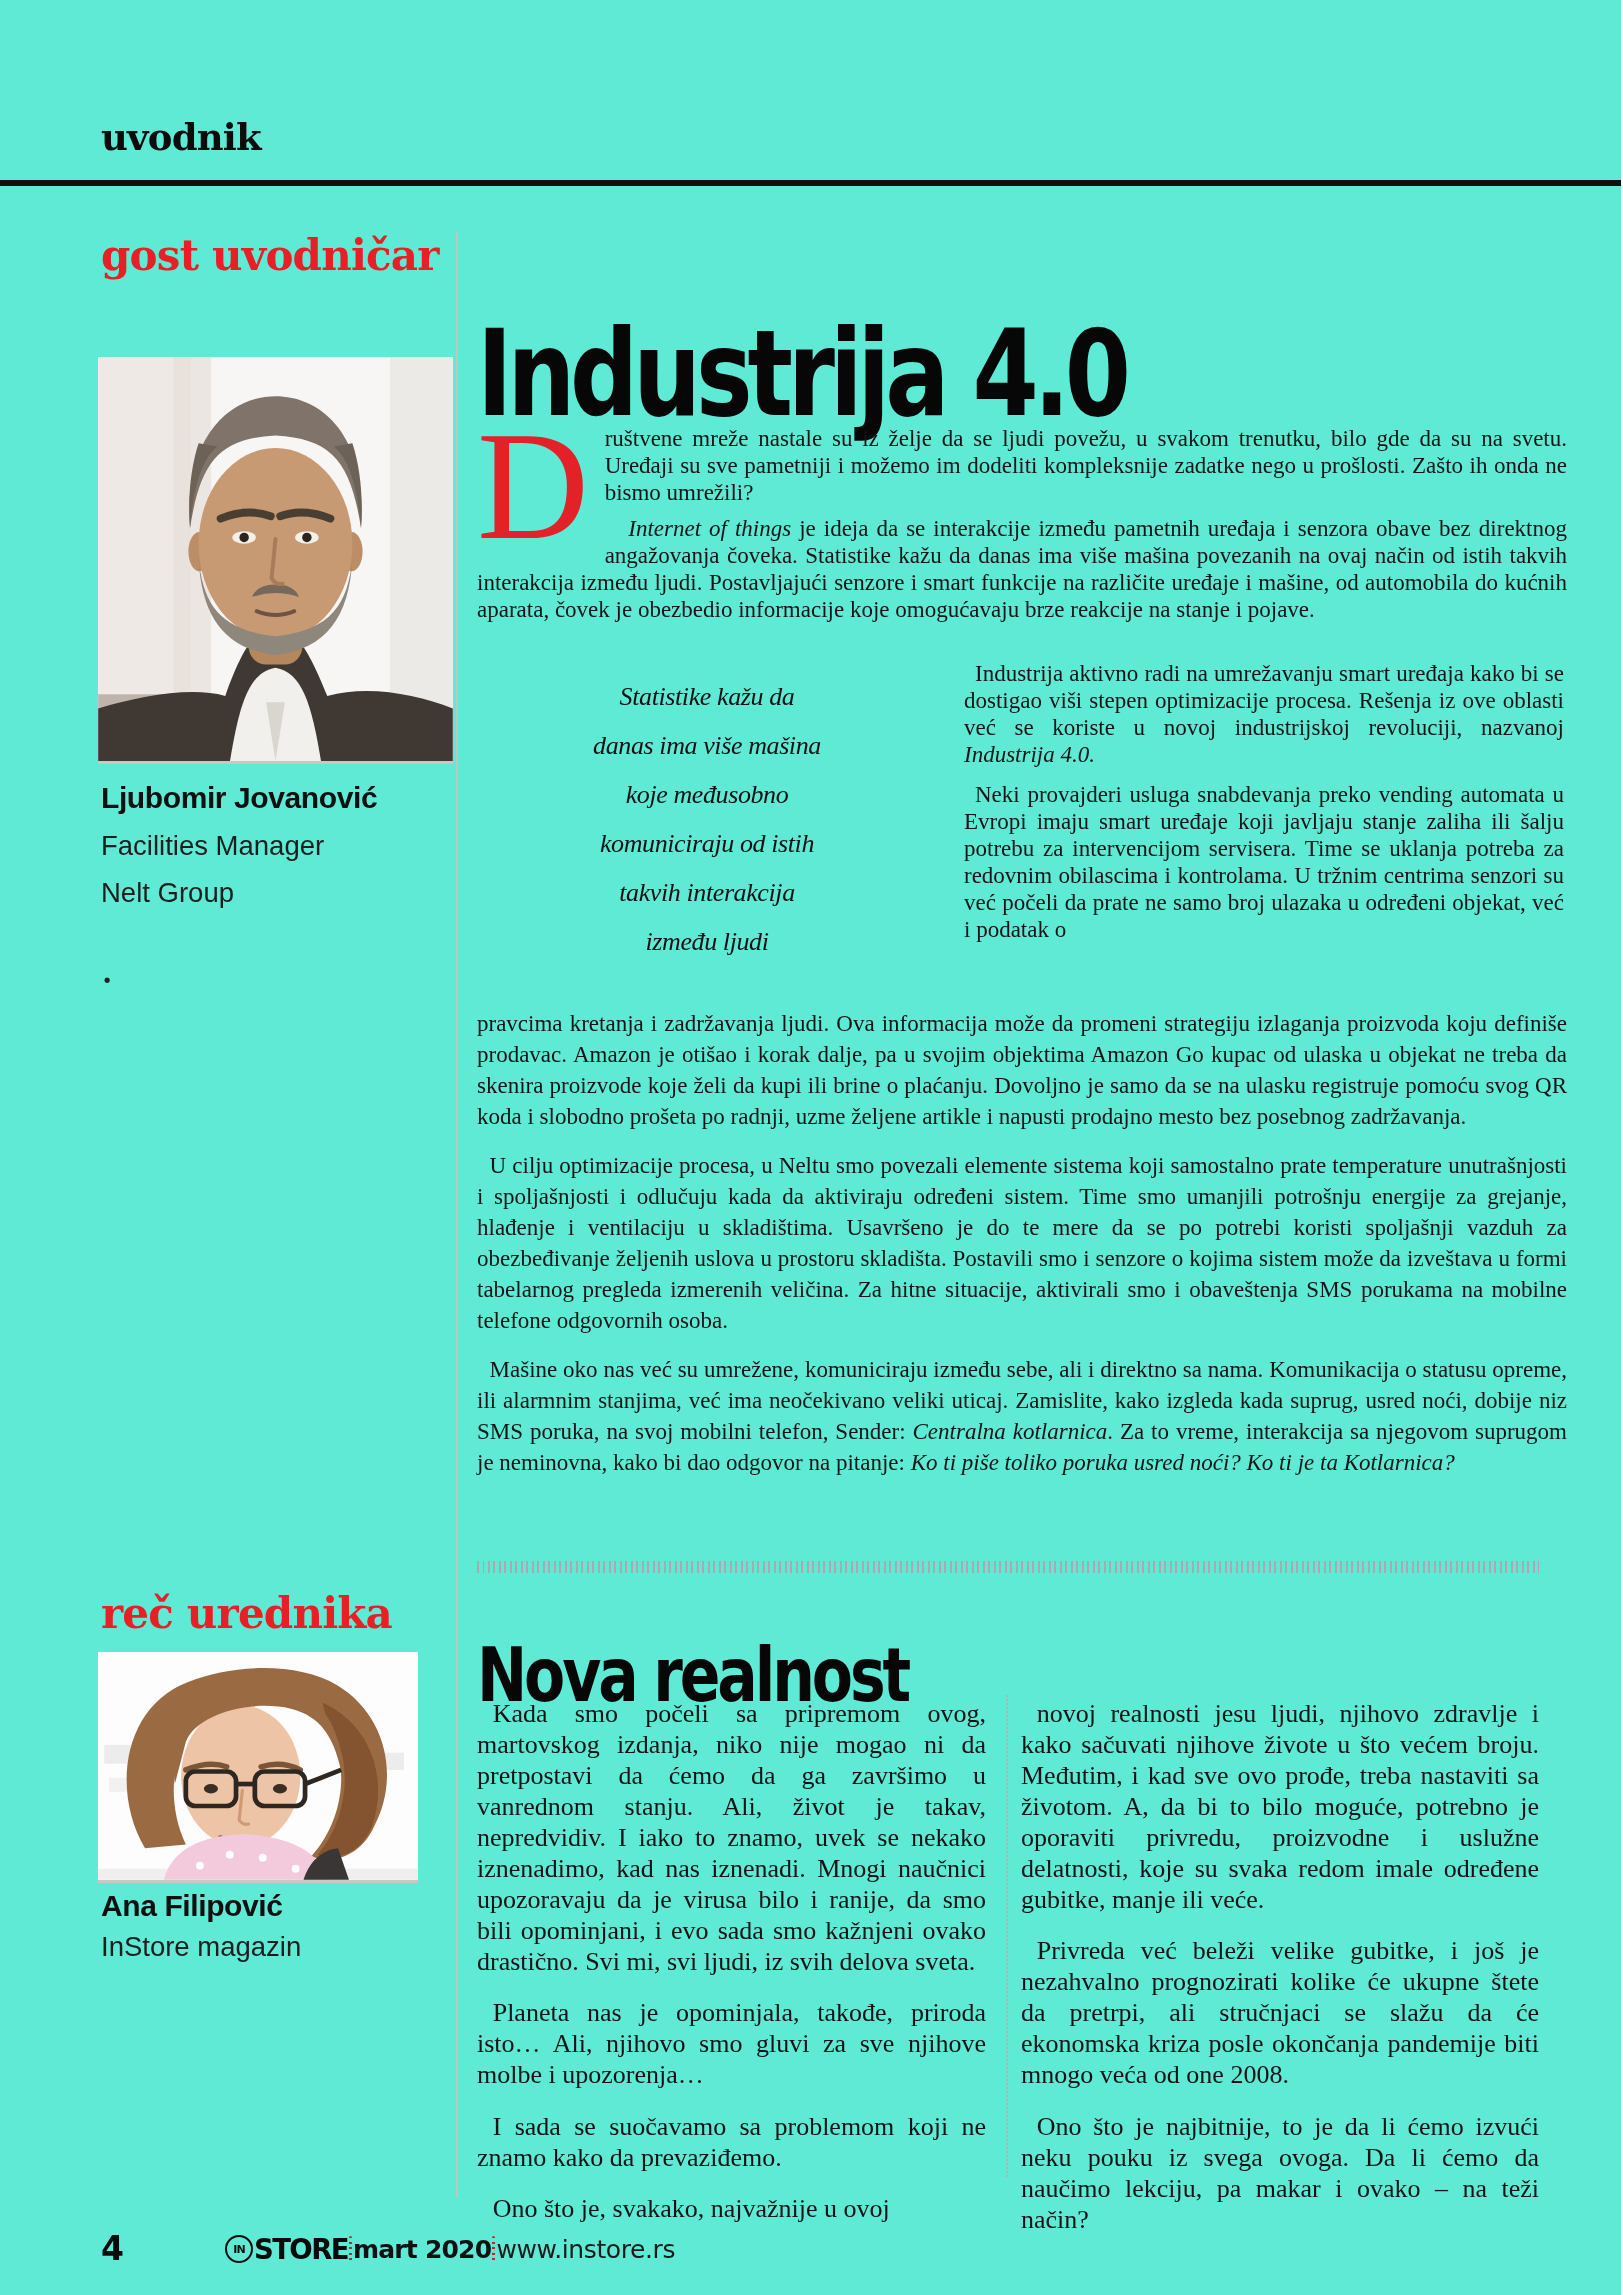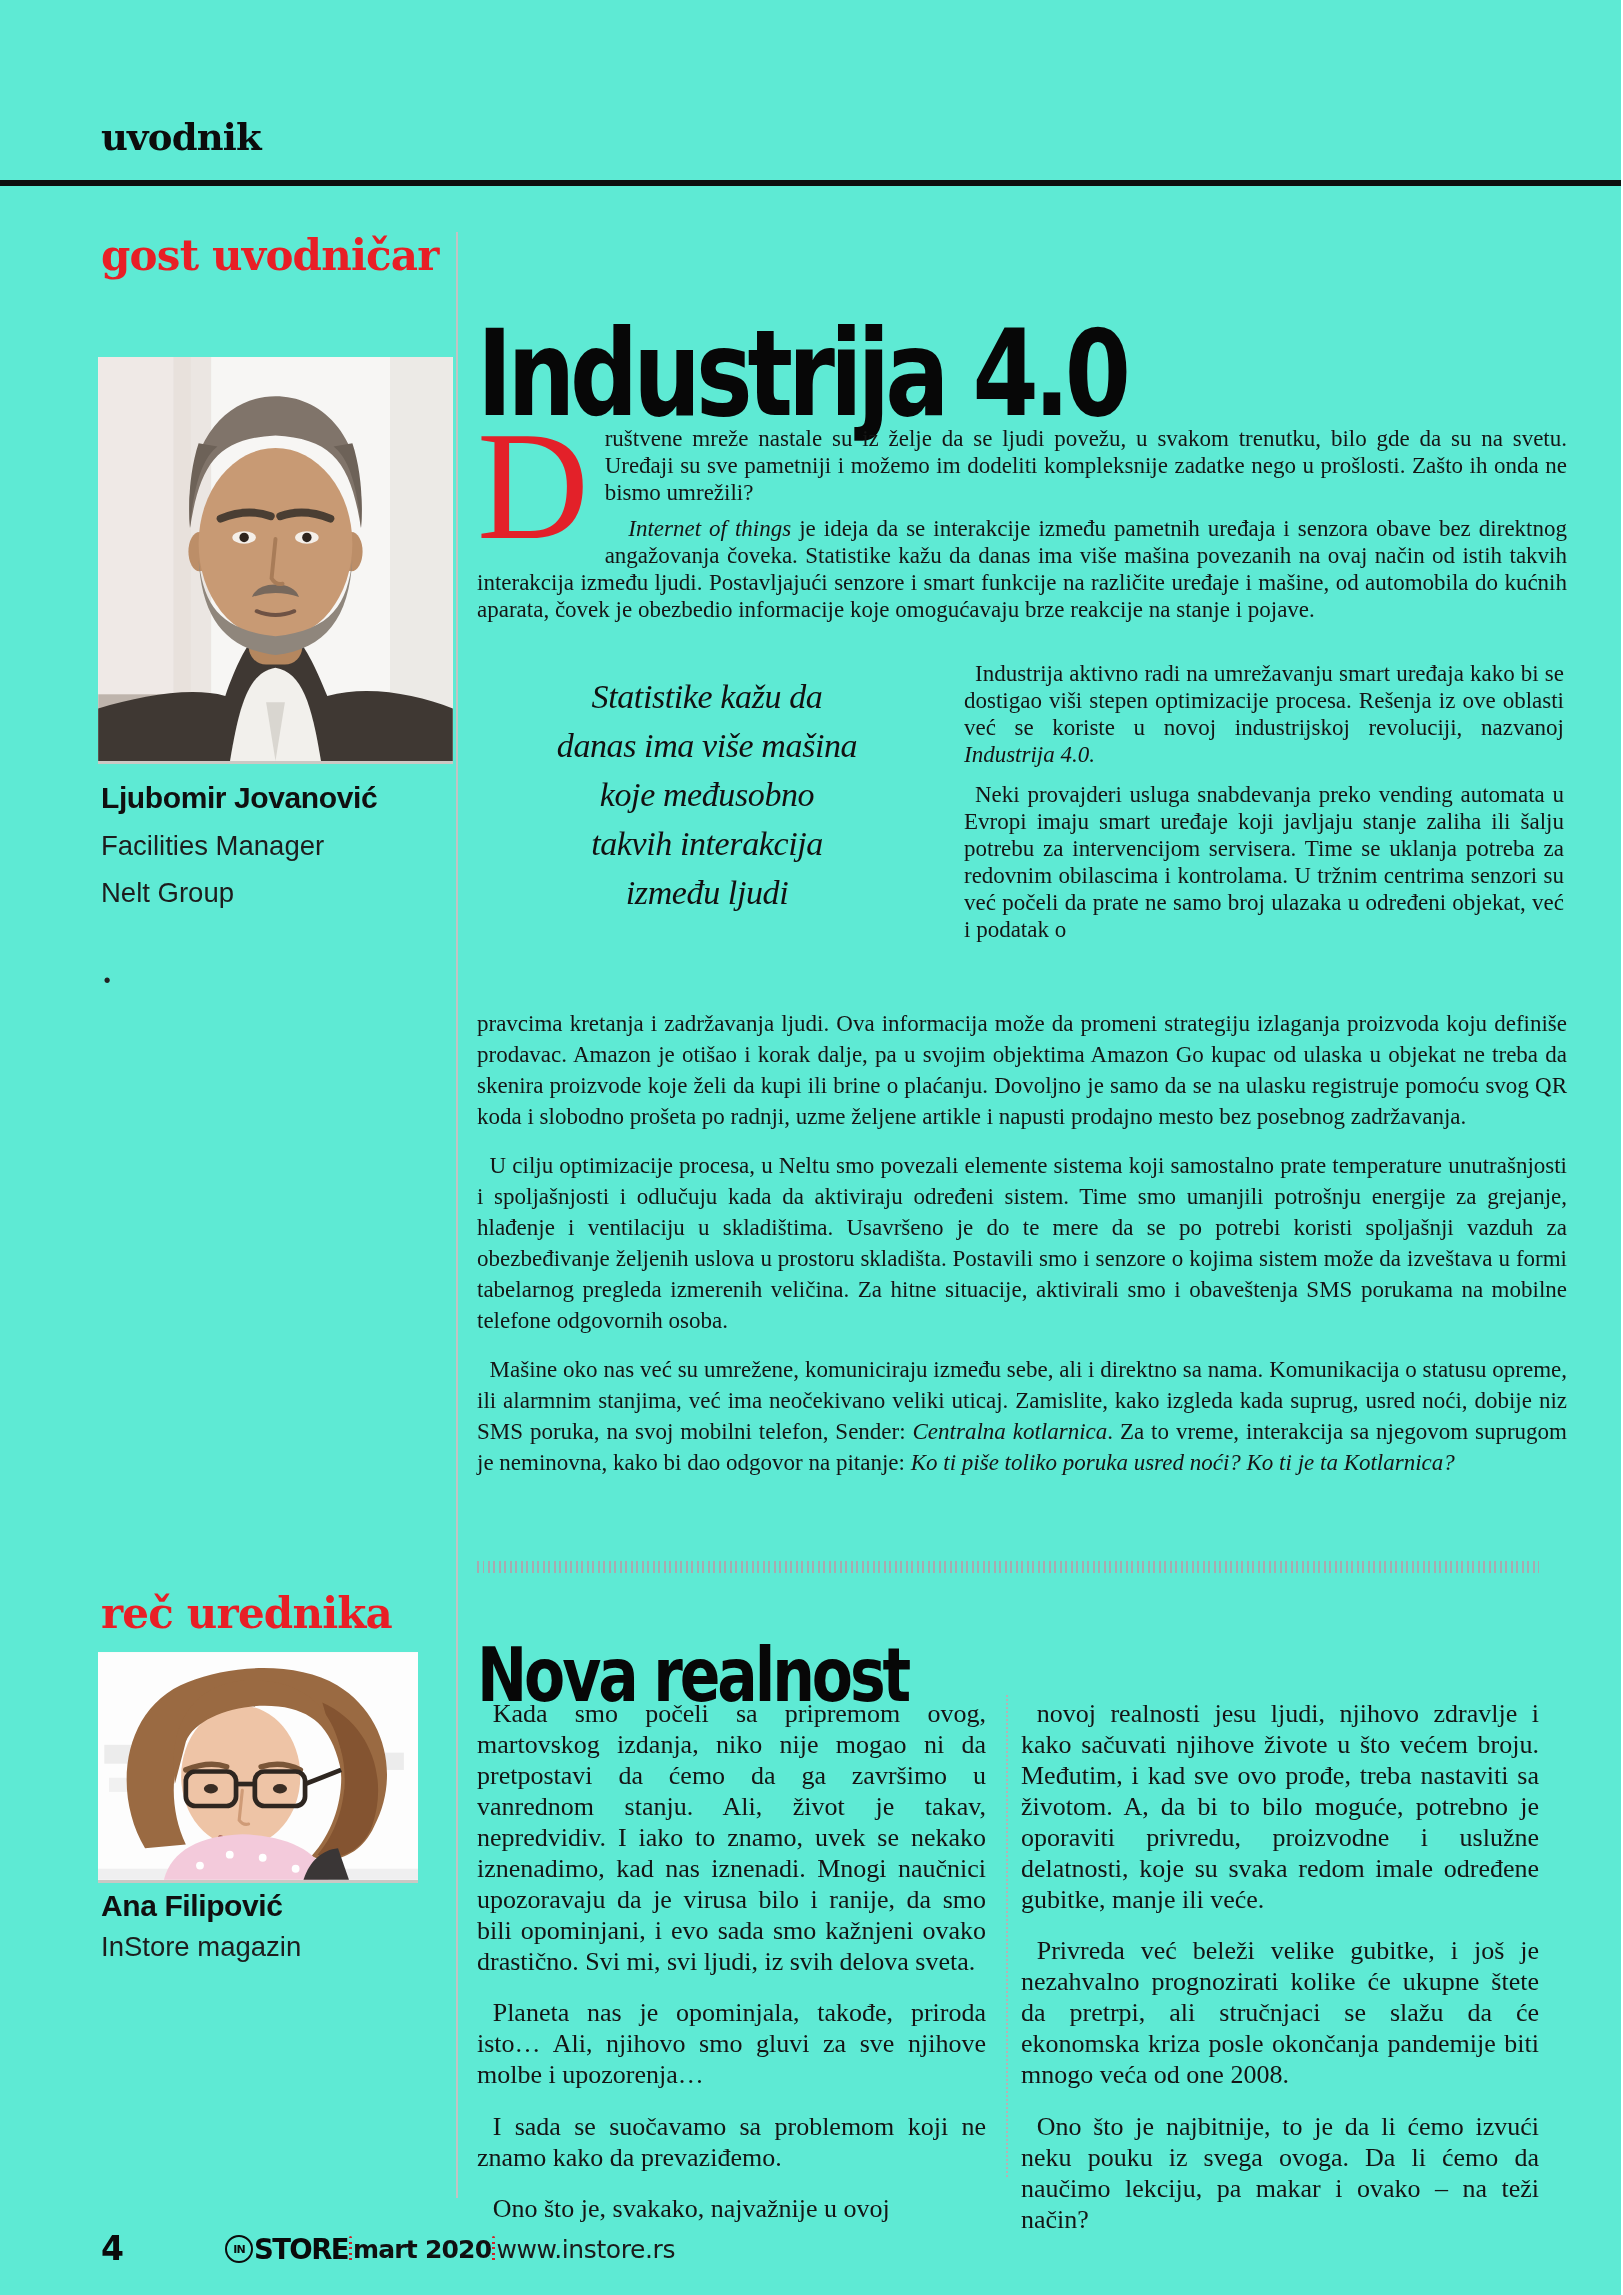--- a/index.html
+++ b/index.html
@@ -37,21 +37,21 @@
   #title-main{top:235px;font-size:119px;letter-spacing:-6.3px;transform:scaleX(0.80);}
   #title-editorial{top:1576px;font-size:75px;letter-spacing:-3.9px;transform:scaleX(0.80);}
 
   .bodytext p{margin:0;font-size:23px;line-height:27px;text-align:justify;color:#151515;}
   .intro{position:absolute;left:477px;top:425px;width:1090px;}
   .intro .p2{margin-top:8.6px;text-indent:23.6px;}
   .dropcap{float:left;font-family:"Liberation Serif",serif;font-size:155px;line-height:112px;
            color:#e32129;margin:4.7px 15.7px 0 0;}
 
   .pullquote{position:absolute;left:499px;top:672px;width:416px;text-align:center;
-             font-style:italic;font-size:34px;letter-spacing:-0.4px;color:#111;}
+             font-style:italic;font-size:26px;letter-spacing:-0.4px;color:#111;}
   .pullquote .pq-line{line-height:49px;}
 
   .rightcol{position:absolute;left:964px;top:660px;width:600px;}
   .rightcol p{margin:0 0 12.6px;text-indent:11px;}
 
   .widecopy{position:absolute;left:477px;top:1008px;width:1090px;}
   .widecopy p{margin:0 0 18px;line-height:31px;}
   .widecopy p.indent{text-indent:12.6px;}
 
   .stripes{position:absolute;left:477px;top:1561px;width:1062px;height:11.8px;
@@ -163,20 +163,21 @@
 
   <div class="intro bodytext">
     <p><span class="dropcap">D</span><span>ruštvene mreže nastale su iz želje da se ljudi povežu, u svakom trenutku, bilo gde da su na svetu. Uređaji su sve pametniji i možemo im dodeliti kompleksnije zadatke nego u prošlosti. Zašto ih onda ne bismo umrežili?</span></p>
     <p class="p2"><i>Internet of things</i><span> je ideja da se interakcije između pametnih uređaja i senzora obave bez direktnog angažovanja čoveka. Statistike kažu da danas ima više mašina povezanih na ovaj način od istih takvih interakcija između ljudi. Postavljajući senzore i smart funkcije na različite uređaje i mašine, od automobila do kućnih aparata, čovek je obezbedio informacije koje omogućavaju brze reakcije na stanje i pojave.</span></p>
   </div>
 
   <div class="pullquote">
       <div class="pq-line">Statistike kažu da</div>
       <div class="pq-line">danas ima više mašina</div>
       <div class="pq-line">koje međusobno</div>
+      <div class="pq-line">komuniciraju od istih</div>
       <div class="pq-line">takvih interakcija</div>
       <div class="pq-line">između ljudi</div>
     </div>
 
   <div class="rightcol bodytext">
     <p><span>Industrija aktivno radi na umrežavanju smart uređaja kako bi se dostigao viši stepen optimizacije procesa. Rešenja iz ove oblasti već se koriste u novoj industrijskoj revoluciji, nazvanoj </span><i>Industrija 4.0.</i></p>
     <p>Neki provajderi usluga snabdevanja preko vending automata u Evropi imaju smart uređaje koji javljaju stanje zaliha ili šalju potrebu za intervencijom servisera. Time se uklanja potreba za redovnim obilascima i kontrolama. U tržnim centrima senzori su već počeli da prate ne samo broj ulazaka u određeni objekat, već i podatak o</p>
   </div>
 
   <div class="widecopy bodytext">

